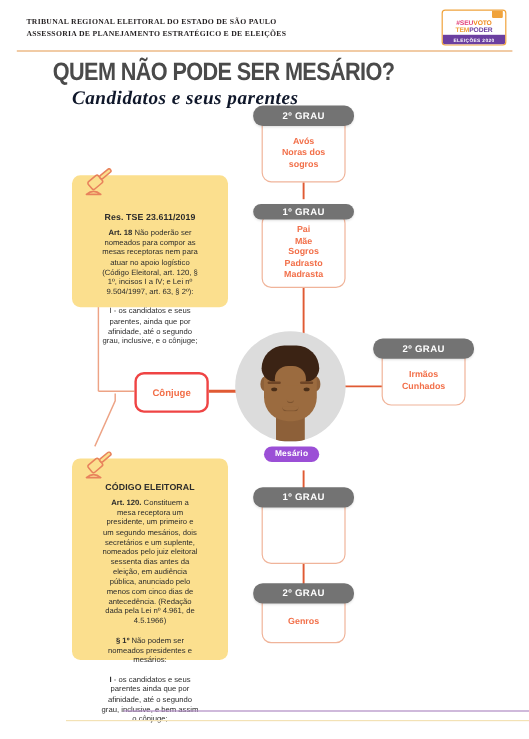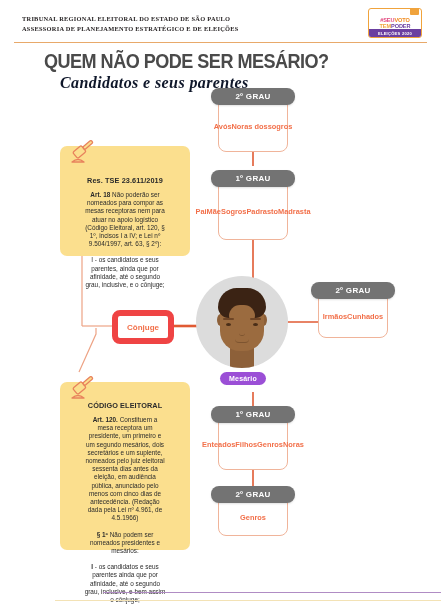--- a/index.html
+++ b/index.html
@@ -260,21 +260,21 @@
   .grau-head span {
     font-size: 8px;
     font-weight: bold;
     color: #ffffff;
     letter-spacing: 0.3px;
     white-space: nowrap;
   }
   .grau-items {
     flex: 1;
     display: flex;
-    flex-direction: row;
+    flex-direction: column;
     align-items: center;
     justify-content: center;
     padding: 3px 2px 5px;
   }
   .grau-items span {
     font-size: 7.4px;
     font-weight: bold;
     color: #f2704a;
     line-height: 9.6px;
     text-align: center;
@@ -282,21 +282,21 @@
   }
 
   
   .conjuge {
     position: absolute;
     left: 112px;
     top: 310px;
     width: 62px;
     height: 34px;
     background: #ffffff;
-    border: 6px solid #ef4444;
+    border: 2px solid #ef4444;
     border-radius: 8px;
     display: flex;
     align-items: center;
     justify-content: center;
   }
   .conjuge span {
     font-size: 8px;
     font-weight: bold;
     color: #f2704a;
   }
@@ -458,26 +458,20 @@
     </div>
     <div class="grau-items">
       <span>Irmãos</span>
       <span>Cunhados</span>
     </div>
   </div>
 
   <div class="grau-card" style="left:218px; top:414px; width:70px; height:56px;">
     <div class="grau-head">
       <span>1º GRAU</span>
-    </div>
-    <div class="grau-items">
-      <span>Enteados</span>
-      <span>Filhos</span>
-      <span>Genros</span>
-      <span>Noras</span>
     </div>
   </div>
 
   <div class="grau-card" style="left:218px; top:494px; width:70px; height:42px;">
     <div class="grau-head">
       <span>2º GRAU</span>
     </div>
     <div class="grau-items">
       <span>Genros</span>
     </div>

